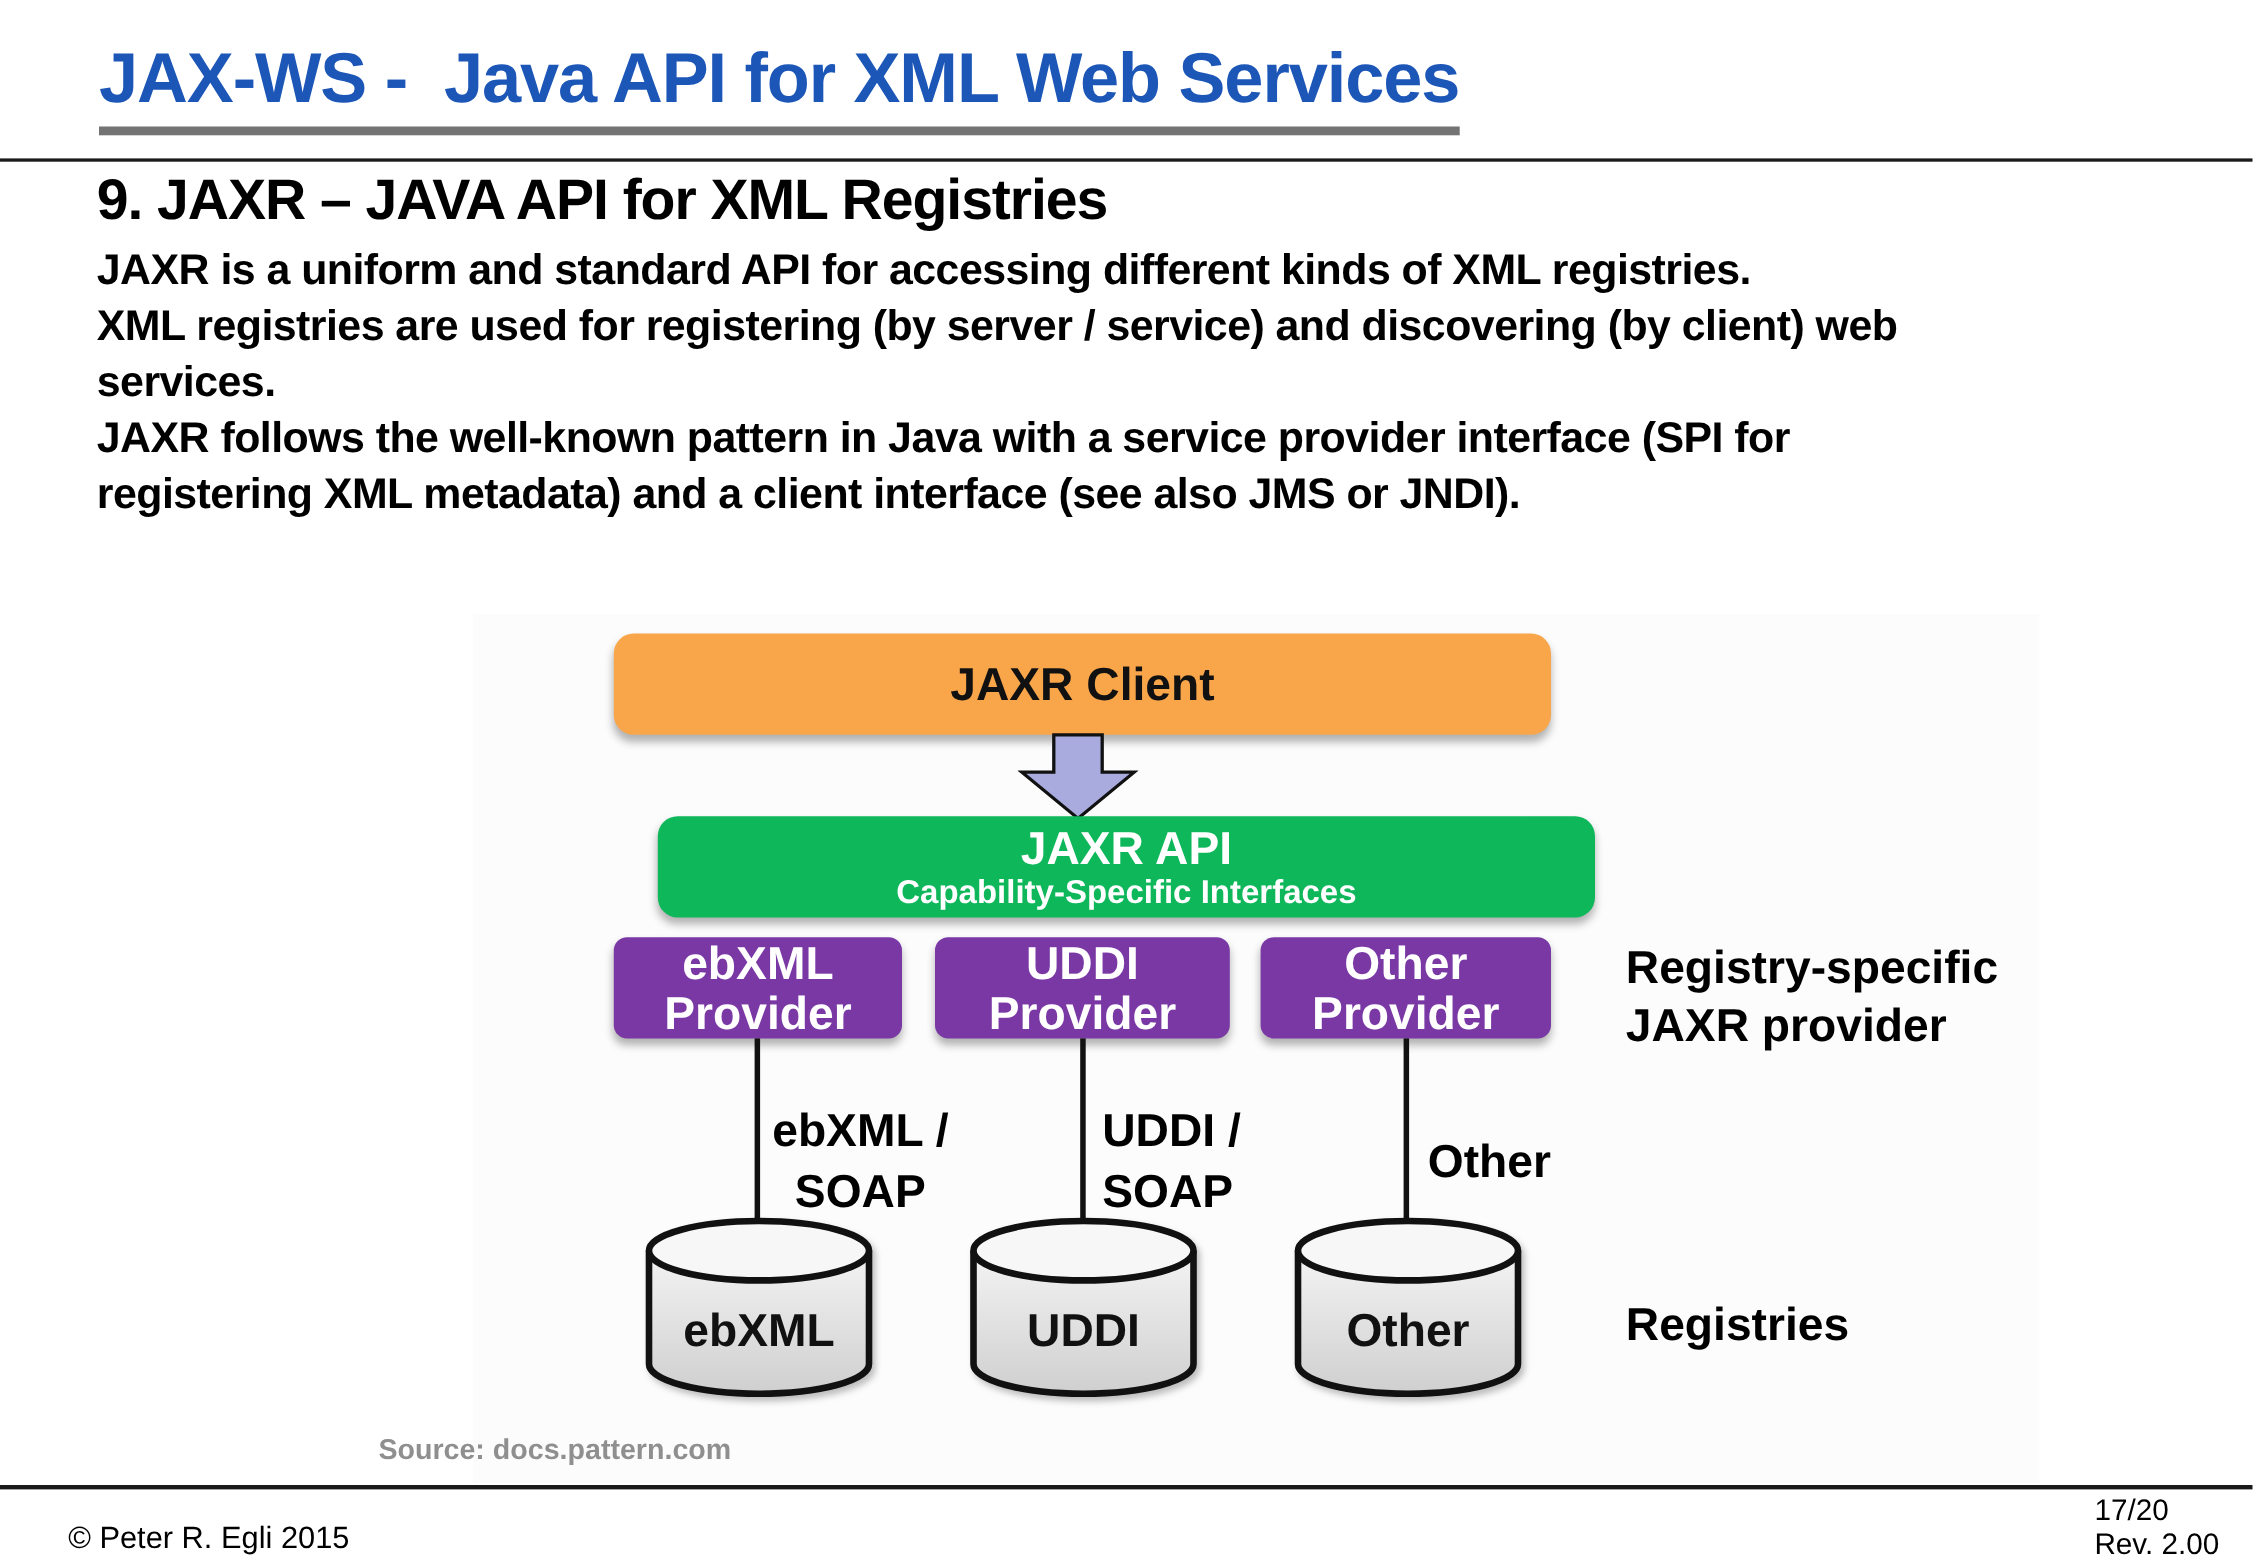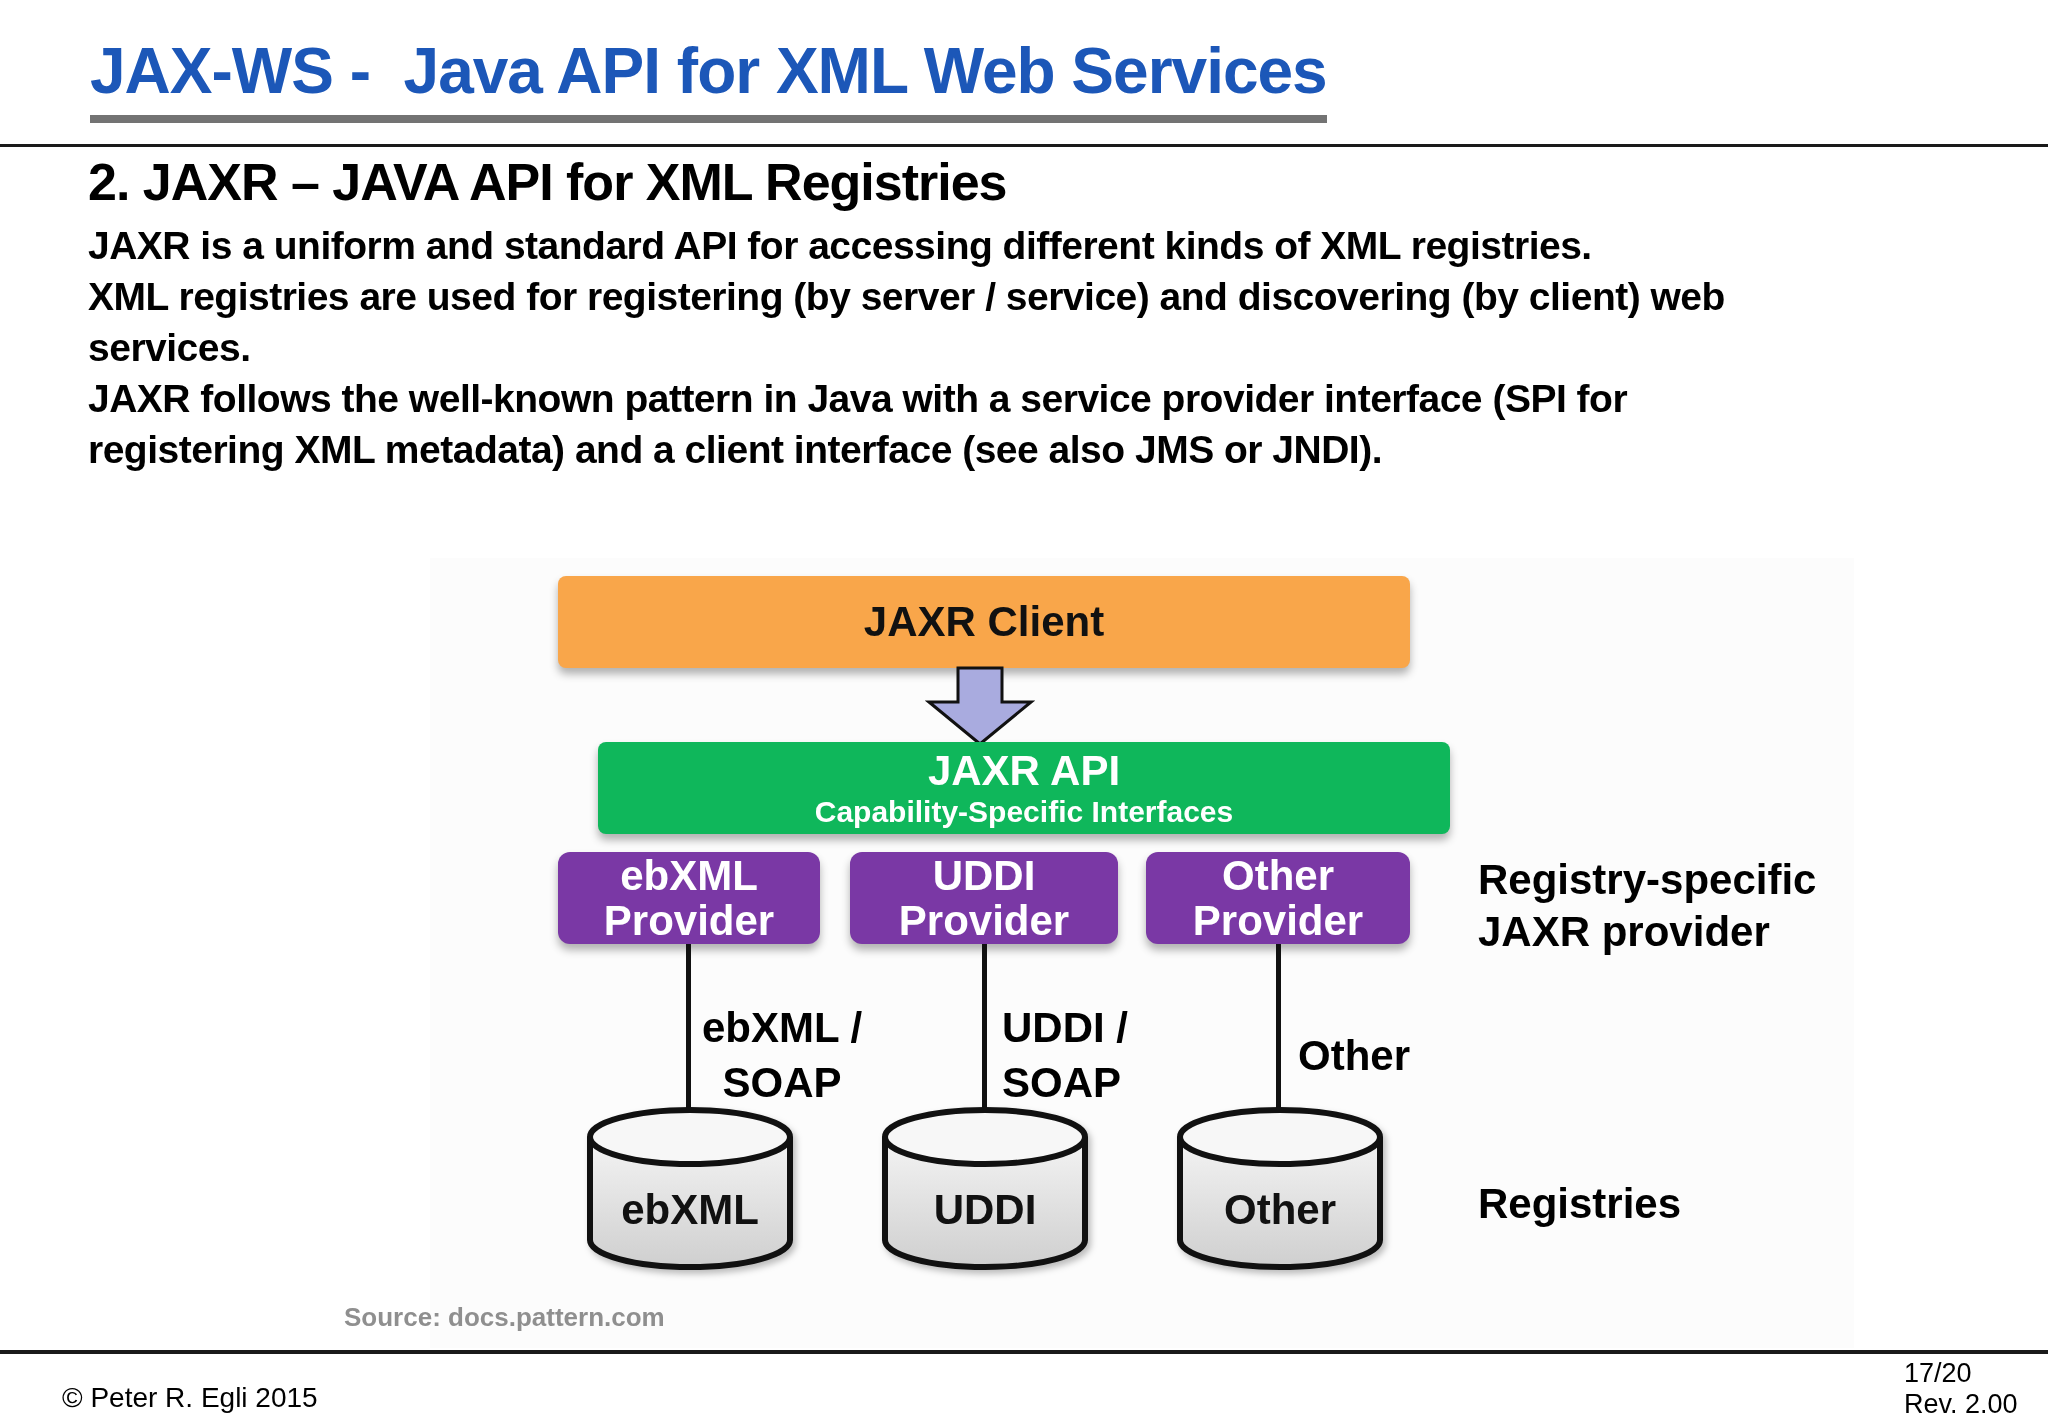--- a/index.html
+++ b/index.html
@@ -22,21 +22,21 @@
   
   .section-heading { position:absolute; left:88px; top:152px; margin:0; font-size:52px; font-weight:bold; letter-spacing:-1px; }
   .body-text {
     position:absolute; left:88px; top:220px; margin:0; width:1930px;
     font-size:39px; font-weight:bold; line-height:51px; white-space:pre-line; letter-spacing:-0.5px;
   }
   
   .img-bg { position:absolute; left:430px; top:558px; width:1424px; height:790px; background:#FCFCFC; }
   .dbox {
     position:absolute; display:flex; flex-direction:column; align-items:center; justify-content:center;
-    border-radius:8px; font-weight:bold; text-align:center;
+    border-radius:18px; font-weight:bold; text-align:center;
     box-shadow:0 6px 8px rgba(0,0,0,0.30);
   }
   .client { left:558px; top:576px; width:852px; height:92px; background:#F9A64A; color:#111; font-size:42px; }
   .api    { left:558px; top:742px; width:852px; height:92px; background:#0FB75B; color:#fff;margin-left:40px; }
   .api-title { font-size:42px; line-height:48px; }
   .api-sub   { font-size:30px; line-height:34px; }
   .provider  { top:852px; height:92px; background:#7A38A5; color:#fff; font-size:42px; line-height:45px; white-space:pre-line; border-radius:12px; }
   .prov-1 { left:558px;  width:262px; }
   .prov-2 { left:850px;  width:268px; }
   .prov-3 { left:1146px; width:264px; }
@@ -60,21 +60,21 @@
   .page-info { position:absolute; left:1904px; top:1358px; font-size:27px; line-height:31px; }
 </style>
 </head>
 <body>
 
 <div class="slide">
 
   <h1 class="page-title">JAX-WS -  Java API for XML Web Services</h1>
   <div class="header-rule"></div>
 
-  <h2 class="section-heading">2. JAXR – JAVA API for XML Registries</h2>
+  <h2 class="section-heading">9. JAXR – JAVA API for XML Registries</h2>
   <p class="body-text">JAXR is a uniform and standard API for accessing different kinds of XML registries.
 XML registries are used for registering (by server / service) and discovering (by client) web
 services.
 JAXR follows the well-known pattern in Java with a service provider interface (SPI for
 registering XML metadata) and a client interface (see also JMS or JNDI).</p>
 
   <div class="img-bg"></div>
 
   <div class="dbox client">JAXR Client</div>
 

